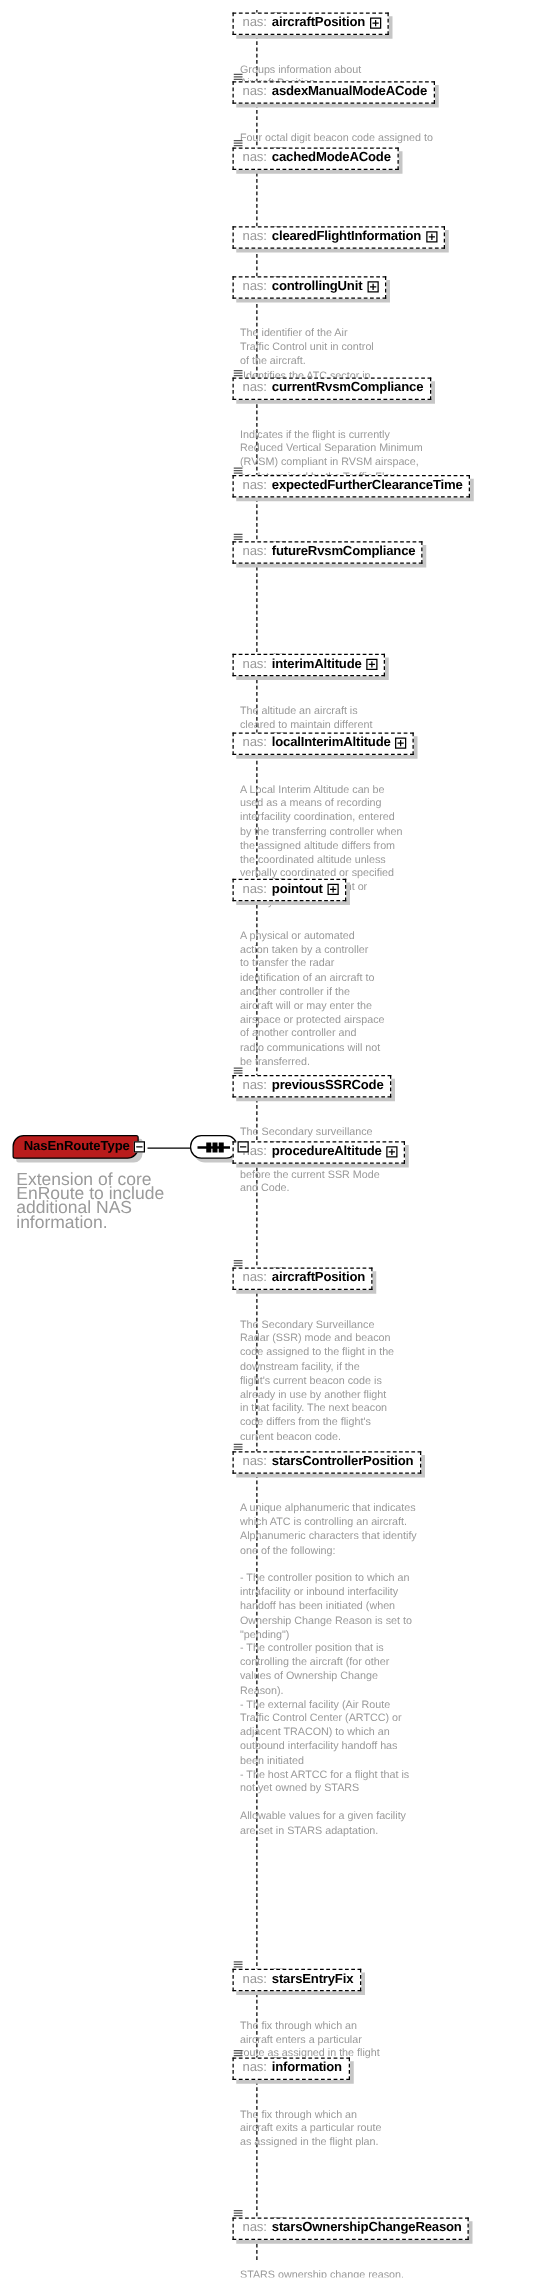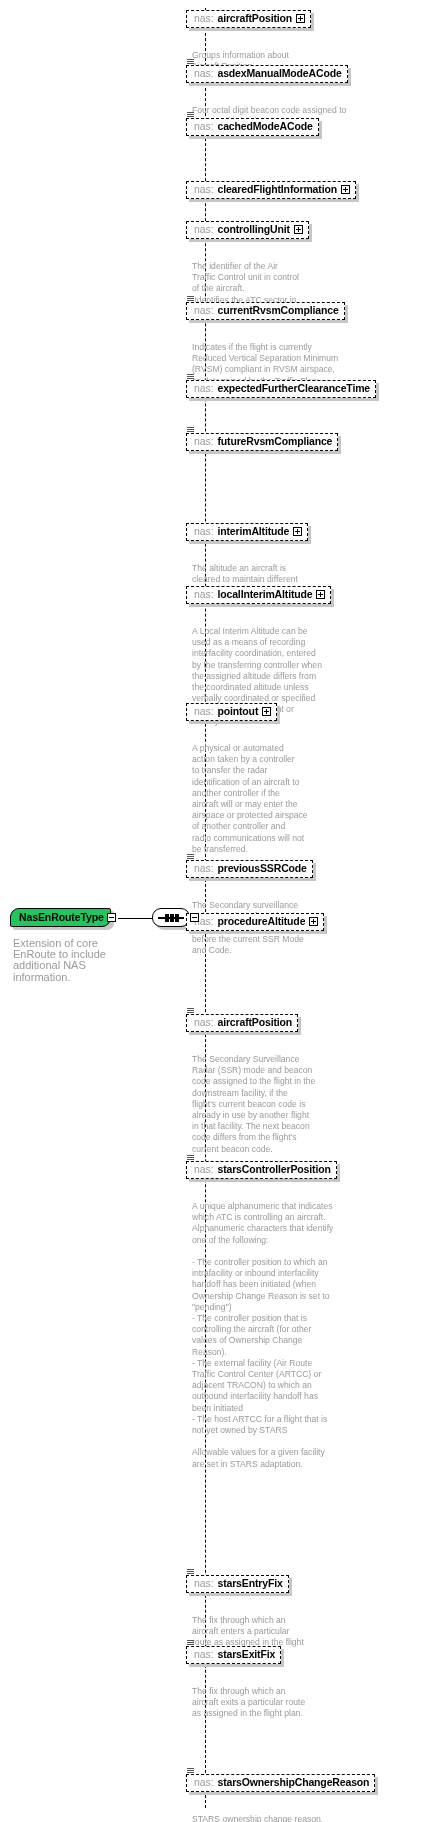--- a/index.html
+++ b/index.html
@@ -33,21 +33,21 @@
     width: 100%;
     height: 100%;
     background: #c8c8c8;
     border-radius: 7px 2px 7px 2px;
     z-index: 0;
   }
   .roundbox {
     position: relative;
     z-index: 1;
     border: 1.3px solid #000;
-    background: #22c55e;
+    background: #b91c1c;
     border-radius: 9px 2px 9px 2px;
     padding: 2px 6px 2px 8px;
     font-size: 10.5px;
     font-weight: bold;
     color: #000;
     letter-spacing: -0.1px;
     line-height: 13px;
     white-space: nowrap;
   }
   .minus-box {
@@ -196,21 +196,21 @@
     white-space: pre-wrap;
   }
 
   
   #root-doc {
     position: absolute;
     left: 13px;
     top: 938px;
     width: 130px;
     color: #9a9a9a;
-    font-size: 11px;
+    font-size: 14px;
     line-height: 11.2px;
     white-space: pre-wrap;
   }
 
   
   #spine {
     position: absolute;
     left: 205px;
     top: 8px;
     width: 0;
@@ -446,21 +446,21 @@
 aircraft enters a particular
 route as assigned in the flight
 plan.</div></div>
     <div class="elem" style="top: 1644px;"><div class="elem-boxwrap"><div class="elem-shadow"></div><div class="elem-box">
           <div class="st-badge">
             <i></i>
             <i></i>
             <i></i>
           </div>
           <span class="ns">nas:</span>
-          <span class="nm">starsExitFix</span>
+          <span class="nm">information</span>
         </div></div><div class="elem-doc">The fix through which an
 aircraft exits a particular route
 as assigned in the flight plan.</div></div>
     <div class="elem" style="top: 1772px;"><div class="elem-boxwrap"><div class="elem-shadow"></div><div class="elem-box">
           <div class="st-badge">
             <i></i>
             <i></i>
             <i></i>
           </div>
           <span class="ns">nas:</span>

